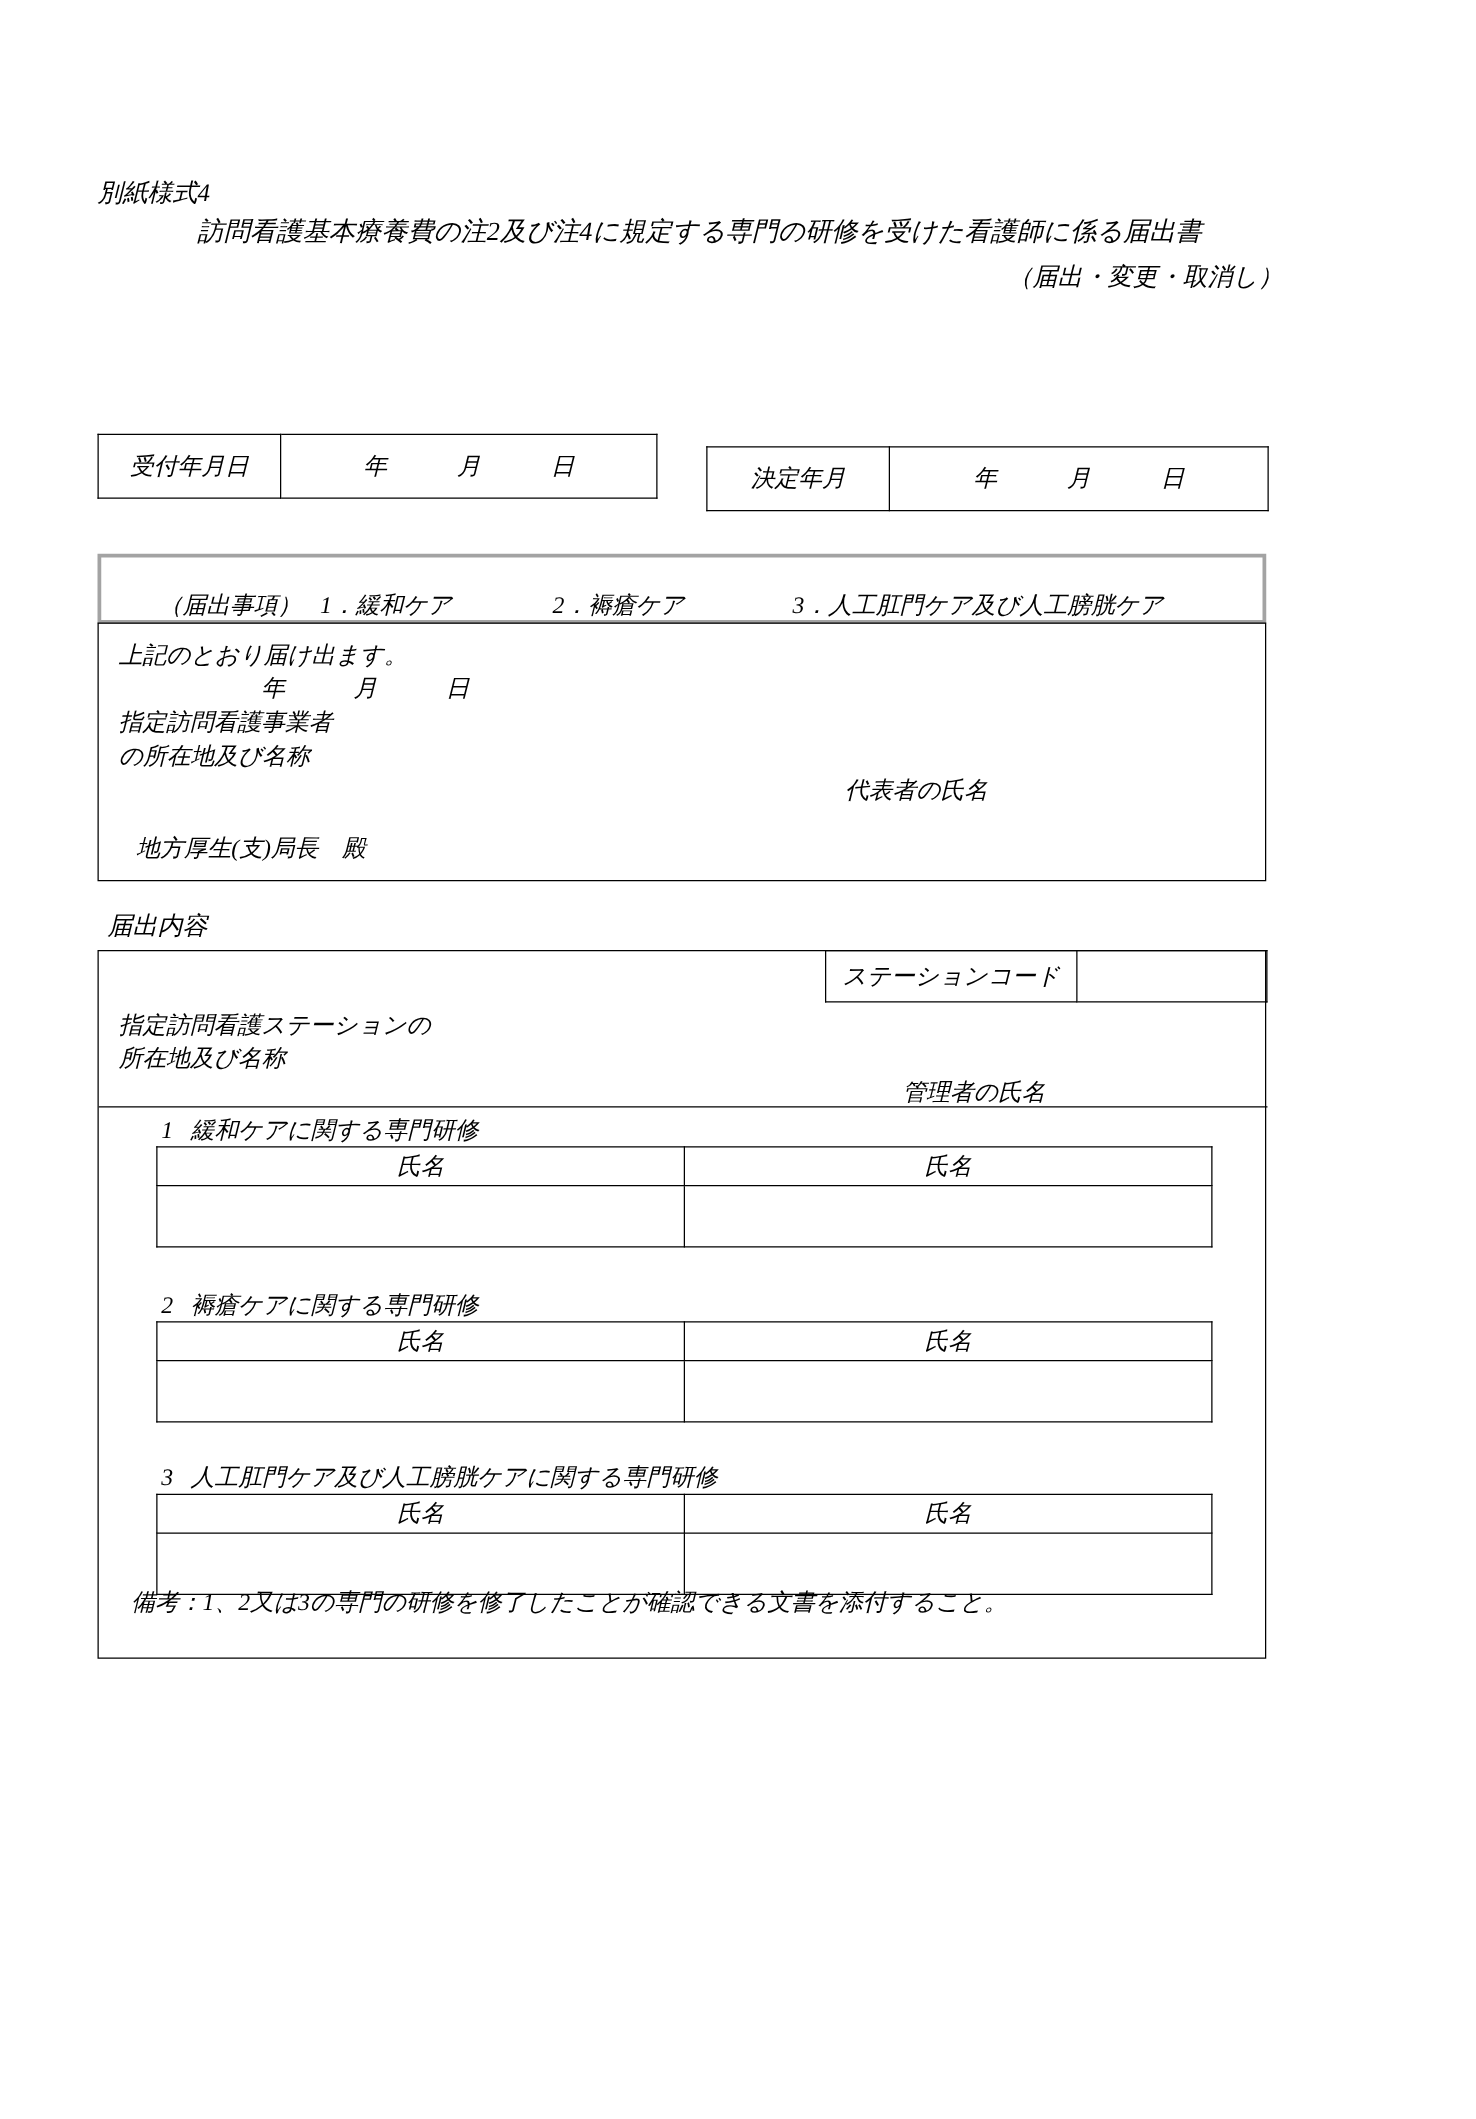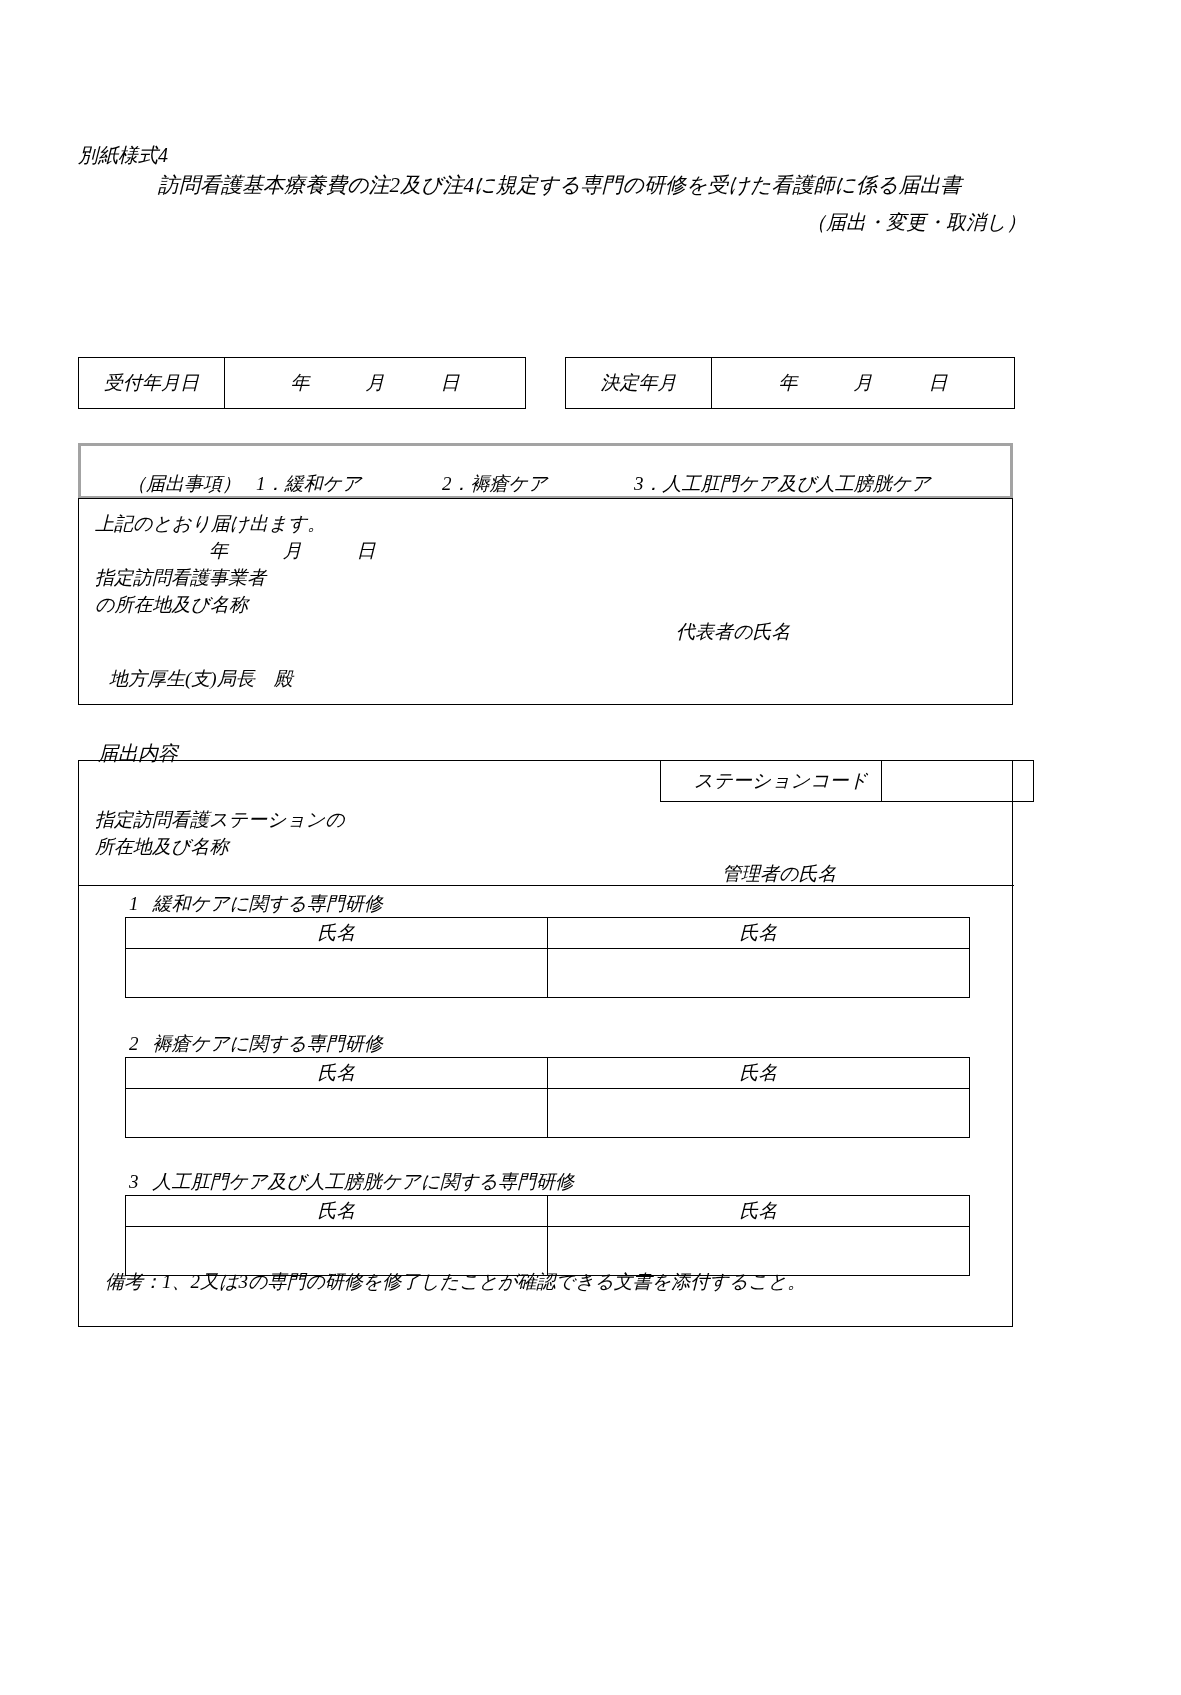--- a/index.html
+++ b/index.html
@@ -71,21 +71,21 @@
   #receipt-no-table .c1 { width: 145px; }
   #receipt-no-table .c2 { width: 302px; position: relative; }
   #receipt-no-table .c2 .inner-left {
     position: absolute; left: 44px; top: 50%; transform: translateY(-50%);
   }
   #receipt-no-table .c2 .inner-right {
     position: absolute; right: 28px; top: 50%; transform: translateY(-50%);
   }
 
   
-  #accept-date-table { left: 78px; top: 357px; width: 446px; padding-left: 24px; }
+  #accept-date-table { left: 78px; top: 347px; width: 446px; padding-left: 24px; }
   #accept-date-table td { height: 50px; }
   #accept-date-table .c1 { width: 145px; }
   #accept-date-table .c2 { width: 300px; position: relative; }
 
   
   #decision-date-table { left: 565px; top: 357px; width: 448px; }
   #decision-date-table td { height: 50px; }
   #decision-date-table .c1 { width: 145px; }
   #decision-date-table .c2 { width: 302px; position: relative; }
 
@@ -130,38 +130,38 @@
   #declaration-box .d-line { position: absolute; font-size: 19px; white-space: nowrap; }
   #declaration-box .l1 { left: 16px; top: 12px; }
   #declaration-box .l2 { left: 130px; top: 39px; }
   #declaration-box .l2 span { margin-right: 50px; }
   #declaration-box .l3 { left: 16px; top: 66px; }
   #declaration-box .l4 { left: 16px; top: 93px; }
   #declaration-box .l5 { left: 597px; top: 120px; }
   #declaration-box .l6 { left: 30px; top: 167px; }
 
   
-  .content-label { left: 98px; top: 729px; font-size: 20px; margin-top: 12px; }
+  .content-label { left: 86px; top: 729px; font-size: 20px; }
 
   
   #content-box {
     position: absolute;
     left: 78px; top: 760px;
     width: 935px; height: 567px;
     border: 1px solid #000000;
     box-sizing: border-box;
   }
 
   
   #station-code-table {
     left: 660px; top: 760px;
     width: 353px;
   }
   #station-code-table td { height: 40px; }
-  #station-code-table .c1 { width: 200px; padding-left: 20px; }
+  #station-code-table .c1 { width: 200px; }
   #station-code-table .c2 { width: 151px; }
 
   #content-box .station-addr1 { position: absolute; left: 16px; top: 46px; font-size: 19px; }
   #content-box .station-addr2 { position: absolute; left: 16px; top: 73px; font-size: 19px; }
   #content-box .manager-name { position: absolute; left: 596px; top: 100px; font-size: 19px; margin-left: 47px; }
 
   .divider {
     position: absolute;
     left: 0; width: 935px;
     height: 0;

